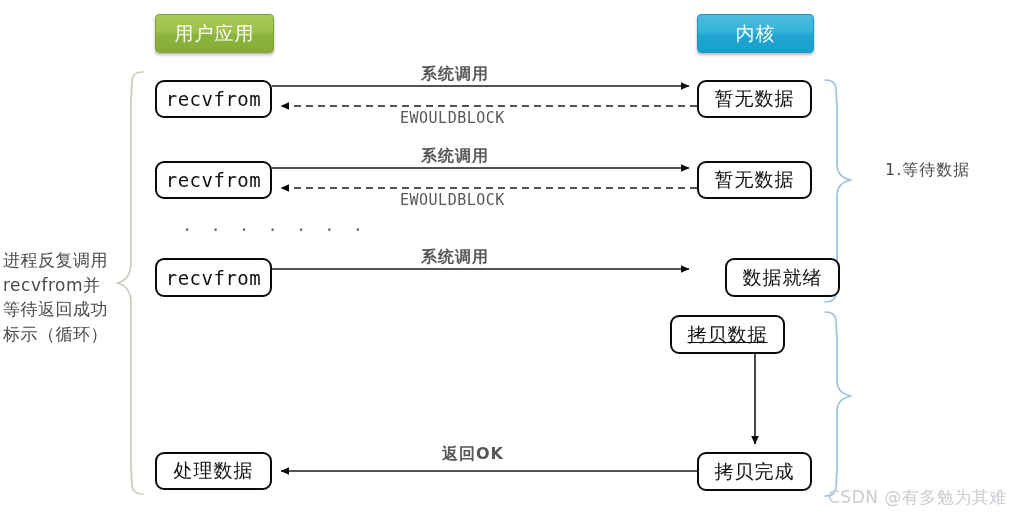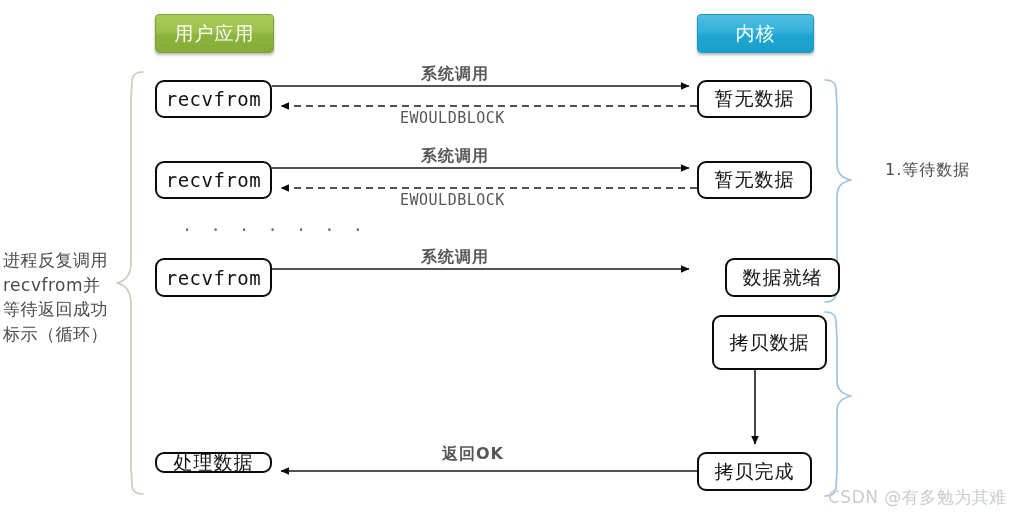--- a/index.html
+++ b/index.html
@@ -68,26 +68,26 @@
   }
   .node.mono {
     font-family: "DejaVu Sans Mono", "Liberation Mono", monospace;
     font-size: 19px;
     letter-spacing: 0.5px;
   }
 
   #node-recv1 { left:155px; top:80px;  width:117px; height:38px; }
   #node-recv2 { left:155px; top:161px; width:117px; height:38px; }
   #node-recv3 { left:155px; top:258px; width:117px; height:39px; }
-  #node-proc  { left:155px; top:452px; width:117px; height:21px; }
+  #node-proc  { left:155px; top:452px; width:117px; height:38px; }
 
   #node-nodata1 { left:697px; top:80px;  width:115px; height:38px; }
   #node-nodata2 { left:697px; top:161px; width:115px; height:38px; }
   #node-ready   { left:697px; top:258px; width:115px; height:39px;margin-left:28px; }
-  #node-copying { left:712px; top:315px; width:115px; height:55px; }
+  #node-copying { left:670px; top:315px; width:115px; height:39px;text-decoration:underline; }
   #node-copied  { left:697px; top:452px; width:115px; height:39px; }
 
   
   .edge-label {
     position: absolute;
     color: #575757;
     white-space: nowrap;
     z-index: 2;
   }
   .edge-label.cjk {

